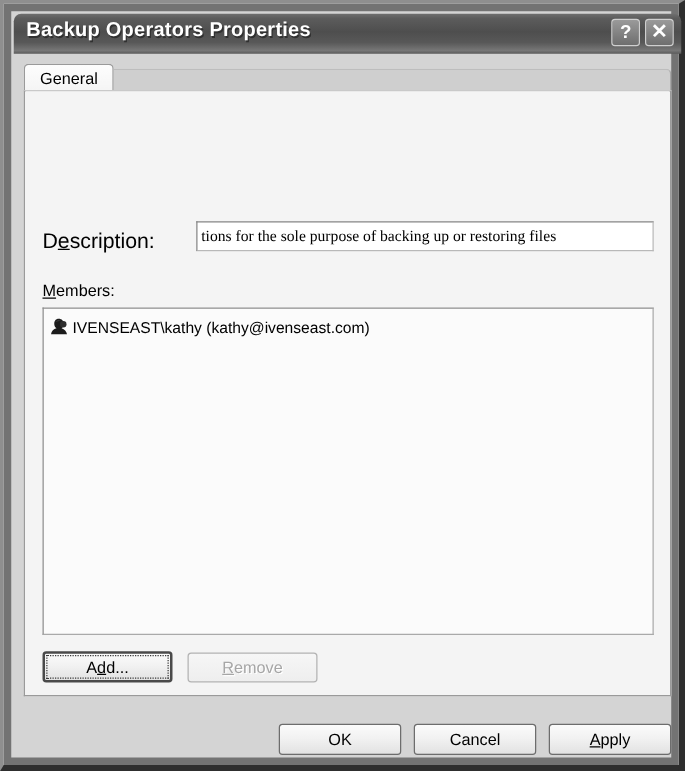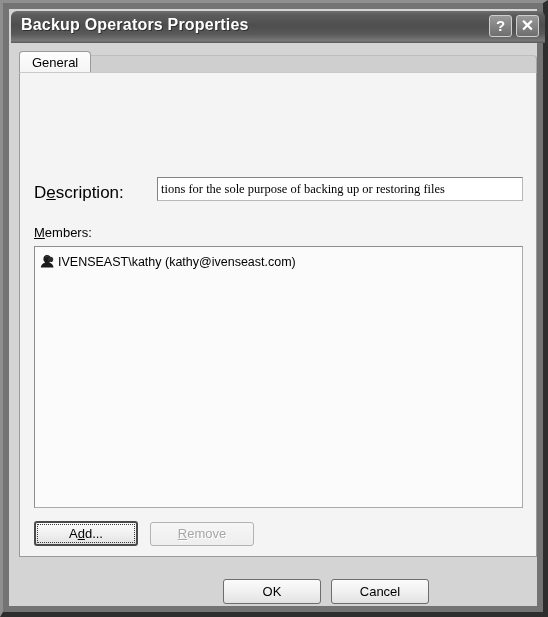--- a/index.html
+++ b/index.html
@@ -325,16 +325,18 @@
 
       <button class="btn btn-add">
         <span class="focus-ring"></span><span>A</span><span class="u">d</span><span>d...</span>
       </button>
 
     </div>
 
     <div class="bottom-bar">
       <button class="btn btn-bottom btn-ok">OK</button>
       <button class="btn btn-bottom btn-cancel">Cancel</button>
+      <button class="btn btn-bottom btn-apply"><span class="u">A</span><span>pply</span>
+      </button>
     </div>
 
   </div>
 </div>
 
 </body></html>

